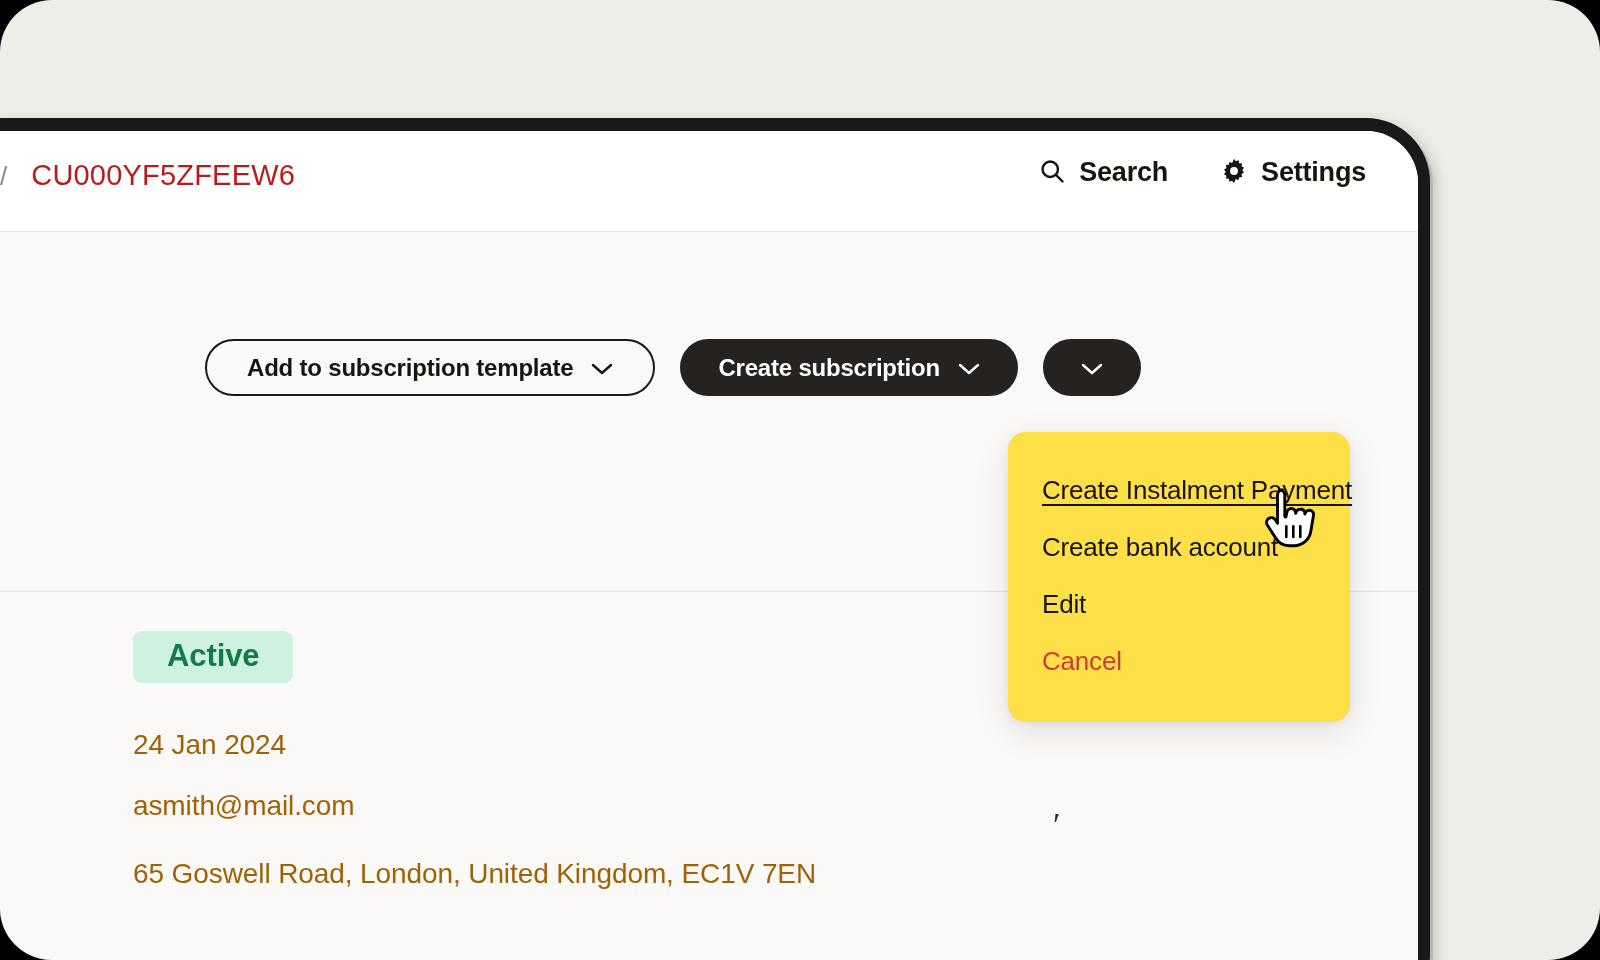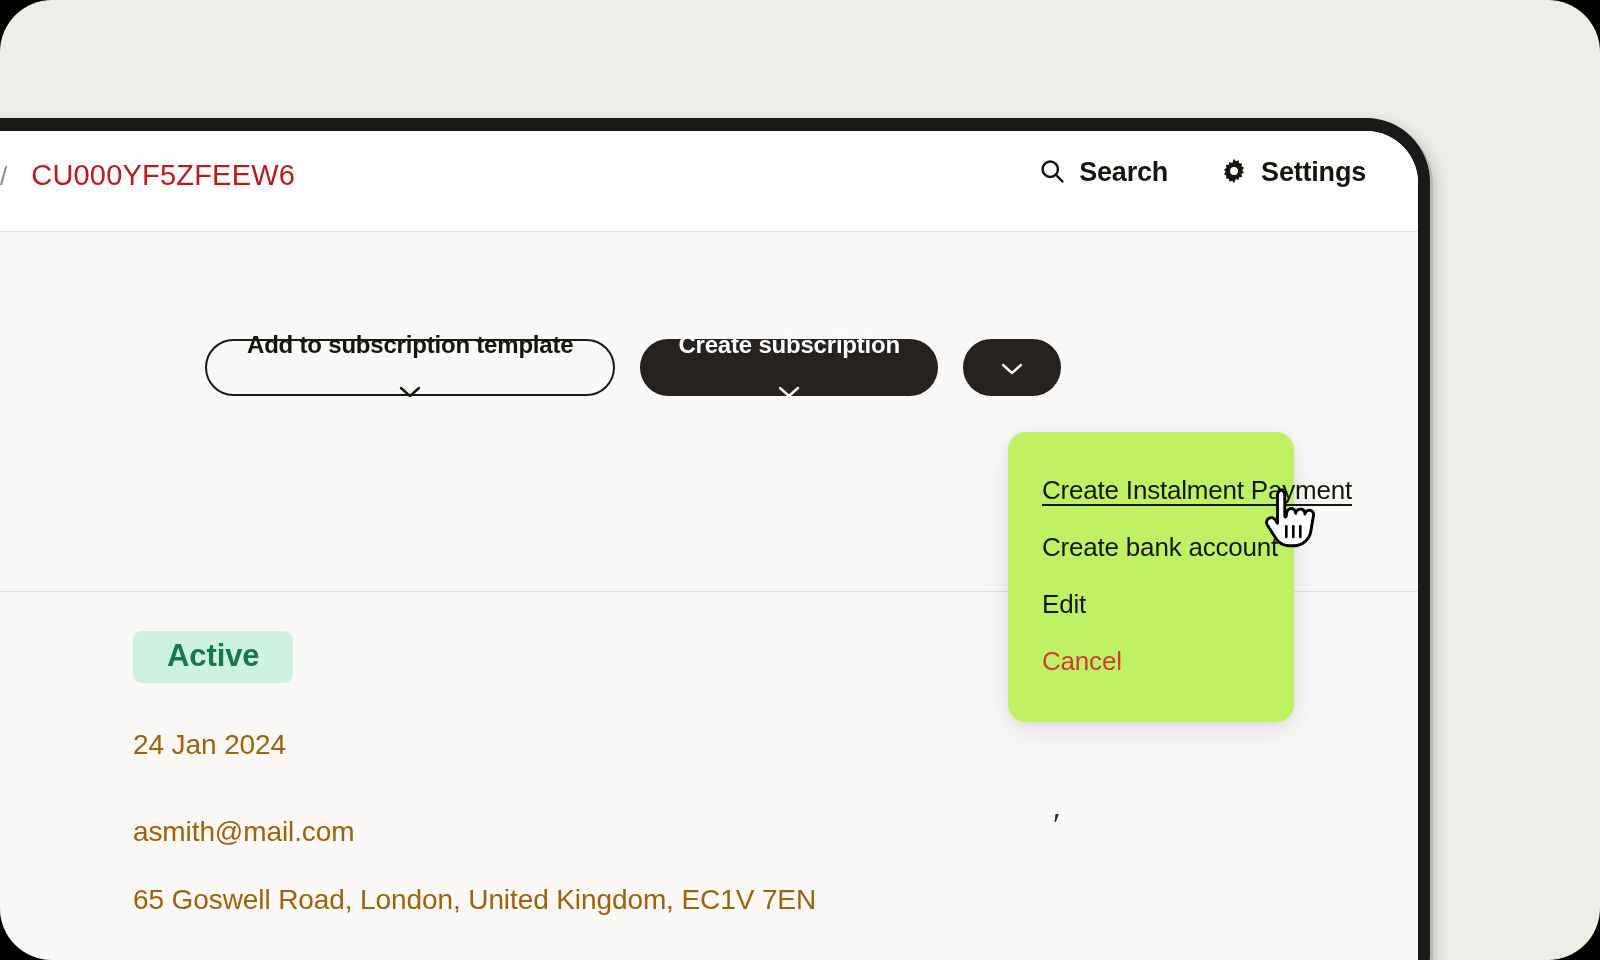--- a/index.html
+++ b/index.html
@@ -119,21 +119,20 @@
     gap: 18px;
     height: 57px;
     padding: 0 36px;
     border-radius: 29px;
     font-size: 24px;
     font-weight: 700;
     letter-spacing: -.2px;
     cursor: pointer;
     box-sizing: border-box;
     white-space: nowrap;
-    flex-direction: column;
   }
   .btn-outline {
     background: transparent;
     border: 2.5px solid #1B1917;
     color: #17150F;
     padding: 0 40px;
   }
   .btn-dark {
     background: #252220;
     border: 2.5px solid #252220;
@@ -166,30 +165,30 @@
     border-radius: 9px;
     letter-spacing: -.1px;
   }
   .detail-line {
     font-size: 28px;
     color: #a16207;
     letter-spacing: -.1px;
     white-space: nowrap;
   }
   .detail-date  { margin-top: 46px; }
-  .detail-email { margin-top: 55px; }
+  .detail-email { margin-top: 29px; }
   .detail-addr  { margin-top: 36px; }
 
   
   .dropdown {
     position: absolute;
     left: 1068px;
     top: 301px;
-    width: 286px;
-    background: #bef264;
+    width: 342px;
+    background: #fde047;
     border-radius: 18px;
     padding: 30px 0 32px;
     box-shadow: 0 10px 34px rgba(23,21,15,0.10), 0 2px 8px rgba(23,21,15,0.06);
     box-sizing: border-box;
   }
   .menu-item {
     font-size: 26px;
     color: #17150F;
     padding: 13px 34px;
     letter-spacing: -.2px;

